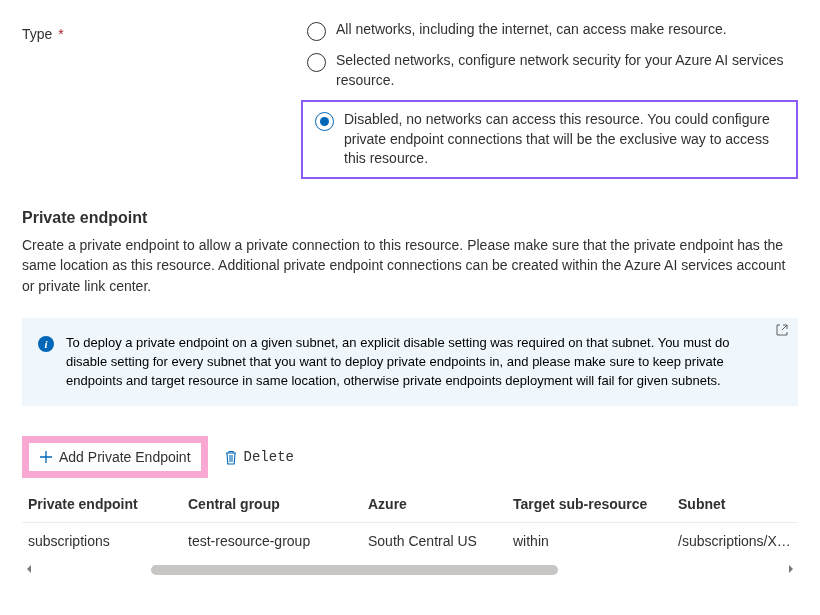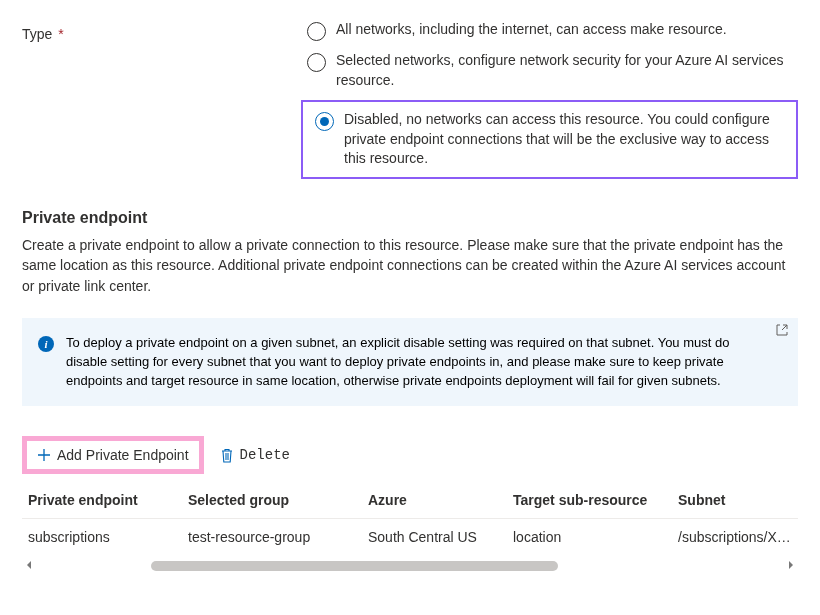--- a/index.html
+++ b/index.html
@@ -97,21 +97,21 @@
     .btn {
       display: inline-flex;
       align-items: center;
       font-size: 14px;
       color: #323130;
       cursor: pointer;
       padding: 4px 6px;
     }
     .btn svg { margin-right: 6px; }
     .add-btn-box {
-      border: 5px solid #f9a8d4;
+      border: 7px solid #f9a8d4;
       padding: 2px 4px;
     }
     .delete-btn { margin-left: 10px; font-family: Liberation Mono, monospace; }
     table {
       width: 100%;
       border-collapse: collapse;
       margin-top: 8px;
       table-layout: fixed;
     }
     th {
@@ -199,32 +199,32 @@
       <path fill="none" stroke="#0067b8" stroke-width="1.1" d="M2 3h10M5 3V1.5h4V3M3 3l.8 11h6.4L11 3M6 5v7M8 5v7"></path>
     </svg>
     <span>Delete</span>
   </div>
 </div>
 
 <table>
   <thead>
     <tr>
       <th style="width:160px">Private endpoint</th>
-      <th style="width:180px">Selected group</th>
+      <th style="width:180px">Central group</th>
       <th style="width:145px">Azure</th>
       <th style="width:165px">Target sub-resource</th>
       <th>Subnet</th>
     </tr>
   </thead>
   <tbody>
     <tr>
       <td>subscriptions</td>
       <td>test-resource-group</td>
       <td>South Central US</td>
-      <td>location</td>
+      <td>within</td>
       <td>/subscriptions/XXXX-</td>
     </tr>
   </tbody>
 </table>
 
 <div class="scrollbar">
   <div class="sb-arrow">
     <svg width="10" height="10" viewBox="0 0 10 10">
         <path fill="#787878" d="M7 1L3 5l4 4z"></path>
       </svg>

